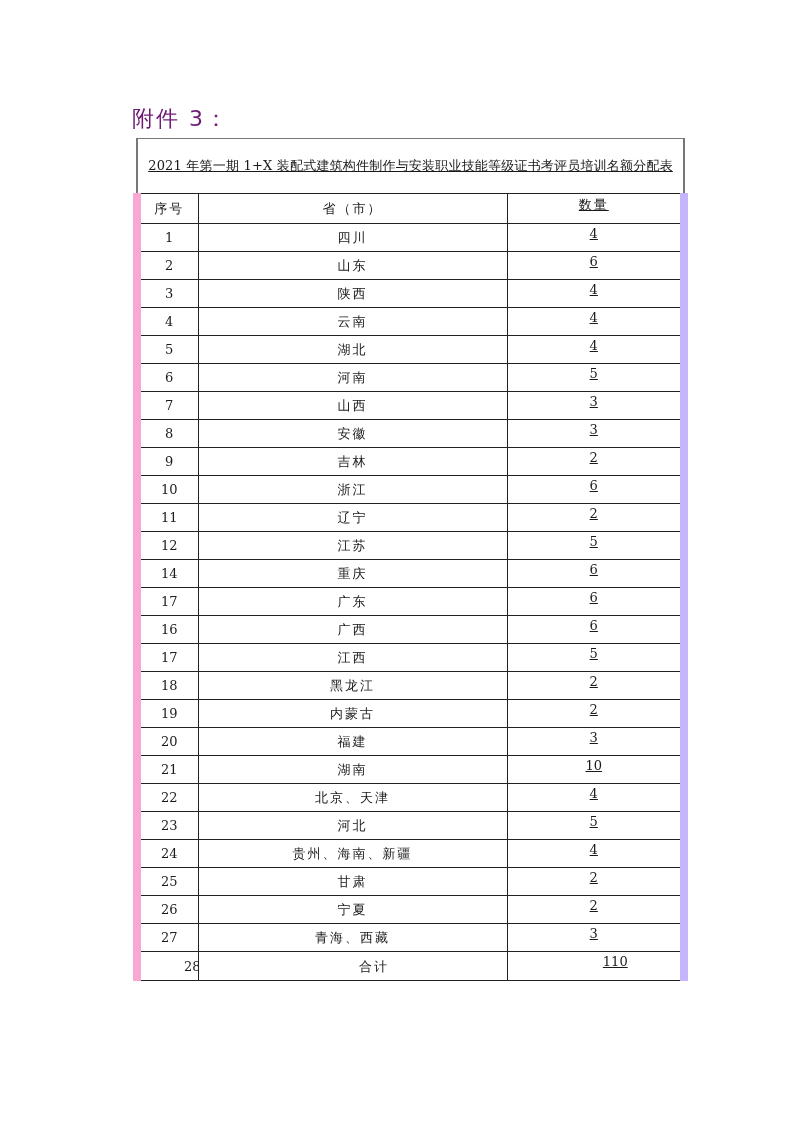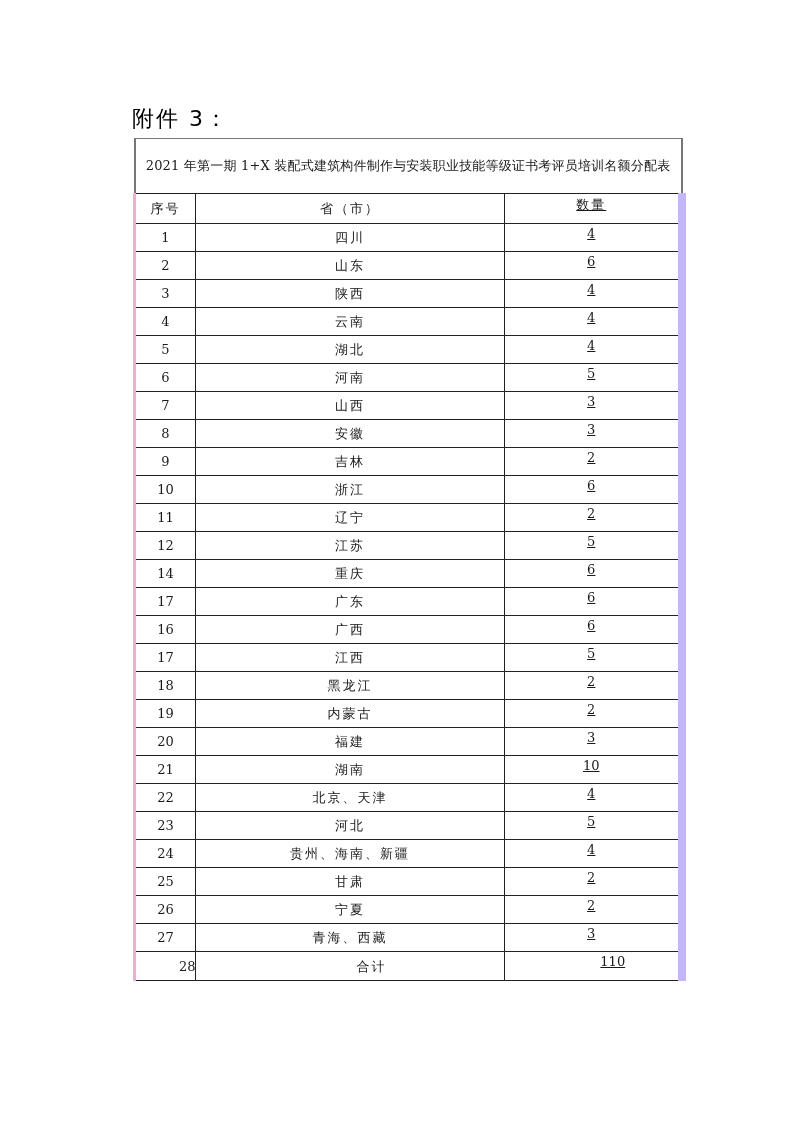--- a/index.html
+++ b/index.html
@@ -14,21 +14,21 @@
       overflow: hidden;
       font-family: "DejaVu Serif", "Liberation Serif", serif;
       color: #1a1a1a;
     }
     .attachment-label {
       position: absolute;
       left: 132px;
       top: 104px;
       font-size: 22px;
       letter-spacing: 2px;
-      color: #000000;
+      color: #701a75;
       font-family: "DejaVu Sans", "Liberation Sans", sans-serif;
     }
     .table-wrap {
       position: absolute;
       left: 133px;
       top: 138px;
       width: 547px;
     }
     table {
       border-collapse: collapse;
@@ -45,20 +45,21 @@
       overflow: hidden;
       white-space: nowrap;
     }
     .title-cell {
       height: 54px;
       font-size: 13px;
       letter-spacing: 0.2px;
       border-left: 2px solid #777;
       border-right: 2px solid #777;
       border-top: 1px solid #777;
+      text-decoration: underline;
     }
     .head-row th {
       height: 27px;
     }
     .head-row th.qty-head {
       vertical-align: top;
       padding-top: 2px;
     }
     .body-row td {
       height: 27px;
@@ -68,21 +69,21 @@
       vertical-align: top;
       line-height: 20px;
     }
     .body-row:last-child td {
       height: 28px;
       padding-left: 43px;
     }
     .col-seq { width: 61px; }
     .col-prov { width: 309px; }
     .col-qty { width: 177px; }
-    td.first-col, th.first-col { border-left: 3px solid #f9a8d4; }
+    td.first-col, th.first-col { border-left: 8px solid #f9a8d4; }
     td.last-col, th.last-col { border-right: 8px solid #c4b5fd; text-decoration: underline; }
     .cjk {
       font-family: "DejaVu Sans", "Liberation Sans", sans-serif;
       letter-spacing: 2px;
     }
   </style>
 </head>
 <body>
 
 <div class="attachment-label">附件 3：</div>

